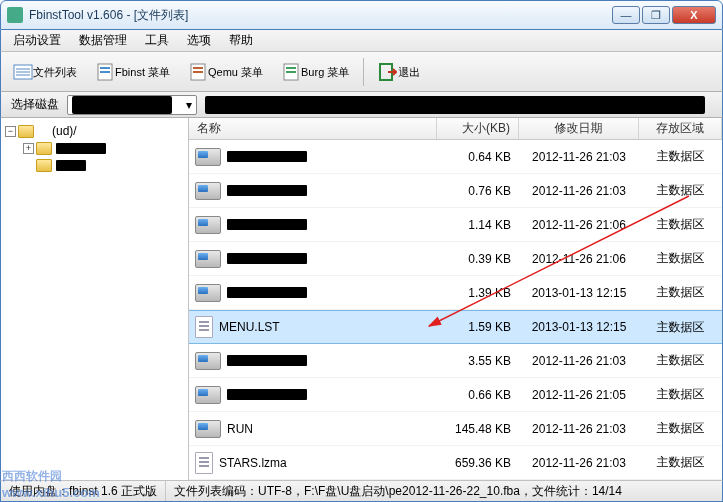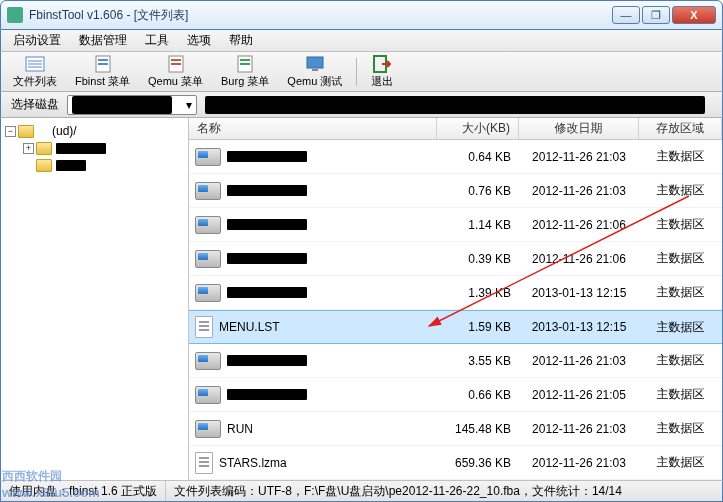--- a/index.html
+++ b/index.html
@@ -13,21 +13,21 @@
 .win-btn { width: 28px; height: 18px; border: 1px solid #5a7ca8; border-radius: 3px; display: flex; align-items: center; justify-content: center; font-size: 11px; }
 .win-min, .win-max { background: linear-gradient(#f0f6fc, #cde0f2); color: #2a4a6a; }
 .win-close { width: 44px; background: linear-gradient(#e67a6a, #c83a28); color: #fff; font-weight: bold; }
 
 
 .menubar { height: 22px; background: linear-gradient(#f6f6f6, #e8e8e8); border-left: 1px solid #4a7dbb; border-right: 1px solid #4a7dbb; border-bottom: 1px solid #c0c0c0; display: flex; padding: 0 4px; gap: 2px; }
 .menu-item { padding: 2px 8px; cursor: default; }
 
 
 .toolbar { height: 40px; background: linear-gradient(#f8f8f8, #e6e6e6); border-left: 1px solid #4a7dbb; border-right: 1px solid #4a7dbb; border-bottom: 1px solid #b0b0b0; display: flex; align-items: center; padding: 0 6px; gap: 6px; }
-.tool-btn { display: flex; flex-direction: column; align-items: center; padding: 2px 6px; cursor: default; }
+.tool-btn { display: flex; flex-direction: row; align-items: center; padding: 2px 6px; cursor: default; }
 .tool-icon { width: 20px; height: 18px; display: flex; align-items: center; justify-content: center; }
 .tool-label { font-size: 11px; margin-top: 1px; }
 .tool-sep { width: 1px; height: 28px; background: #b8b8b8; margin: 0 2px; }
 
 
 .disk-row { height: 26px; background: linear-gradient(#f4f4f4, #e2e2e2); border-left: 1px solid #4a7dbb; border-right: 1px solid #4a7dbb; border-bottom: 1px solid #b0b0b0; display: flex; align-items: center; padding: 0 10px; gap: 8px; }
 .disk-select { flex: 0 0 130px; height: 20px; border: 1px solid #888; border-radius: 2px; padding: 0 4px; background: #fff; display: flex; align-items: center; justify-content: space-between; }
 .disk-mask { width: 500px; height: 18px; background: #000; border-radius: 2px; }
 
 
@@ -132,29 +132,20 @@
   </div>
   <div class="tool-btn">
     <div class="tool-icon">
         <svg width="16" height="18">
           <rect x="1" y="1" width="14" height="16" fill="#fff" stroke="#888"></rect>
           <rect x="3" y="4" width="10" height="2" fill="#40a060"></rect>
           <rect x="3" y="8" width="10" height="2" fill="#40a060"></rect>
         </svg>
       </div>
     <div class="tool-label">Burg 菜单</div>
-  </div>
-  <div class="tool-btn">
-    <div class="tool-icon">
-        <svg width="20" height="16">
-          <rect x="2" y="1" width="16" height="11" fill="#4a90d0" stroke="#2a6aa8"></rect>
-          <rect x="7" y="13" width="6" height="2" fill="#888"></rect>
-        </svg>
-      </div>
-    <div class="tool-label">Qemu 测试</div>
   </div>
   <div class="tool-sep"></div>
   <div class="tool-btn">
     <div class="tool-icon">
         <svg width="18" height="18">
           <rect x="1" y="1" width="12" height="16" fill="none" stroke="#2a8a3a" stroke-width="2"></rect>
           <path d="M9 9 L17 9 M14 6 L17 9 L14 12" fill="none" stroke="#c83020" stroke-width="2"></path>
         </svg>
       </div>
     <div class="tool-label">退出</div>

